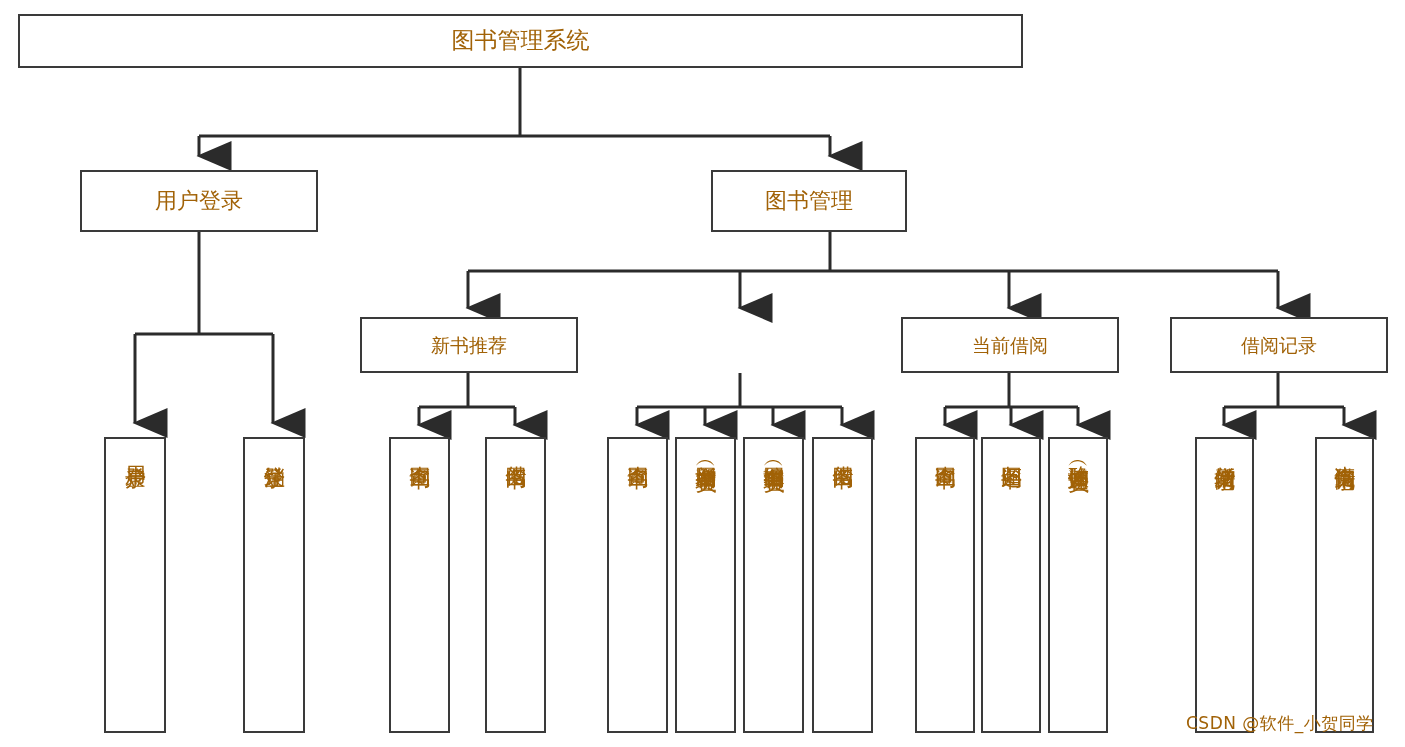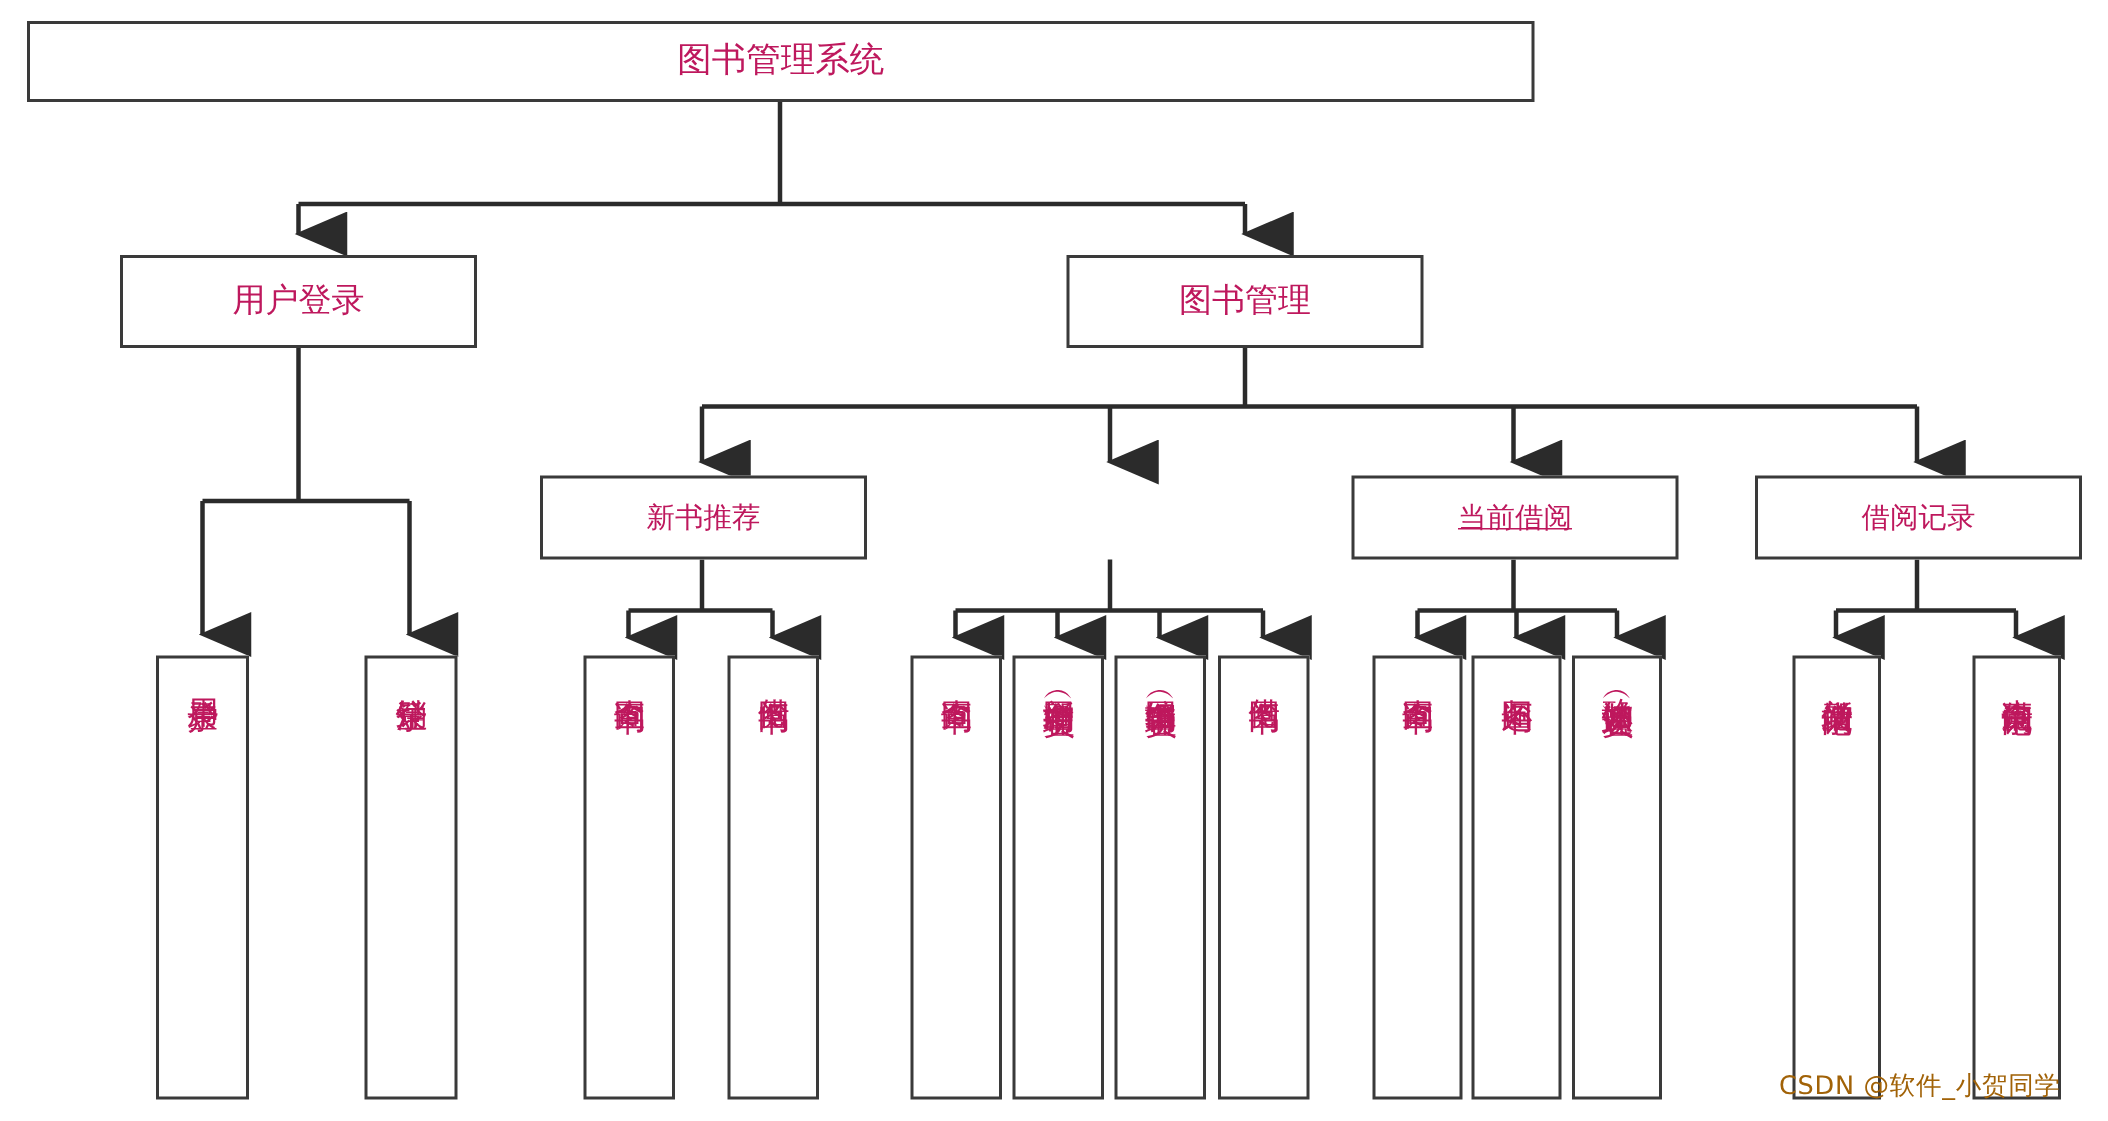--- a/index.html
+++ b/index.html
@@ -17,21 +17,21 @@
   }
   .node{
     position:absolute;
     box-sizing:border-box;
     background:#ffffff;
     border:2.5px solid #3a3a3a;
     display:flex;
     align-items:center;
     justify-content:center;
     text-align:center;
-    color:#be185d;
+    color:#a16207;
     line-height:1.18;
   }
   .node.root{font-size:23px;}
   .node.lvl2{font-size:22px;}
   .node.lvl3{font-size:19px;}
   .node.leaf{
     font-size:21px;
     writing-mode:vertical-rl;
     text-orientation:upright;
     letter-spacing:1px;
@@ -117,24 +117,24 @@
       <line x1="1278" y1="373" x2="1278" y2="407"></line>
       <line x1="1224" y1="407" x2="1344" y2="407"></line>
       <line x1="1224" y1="407" x2="1224" y2="425" marker-end="url(#arrowdown)"></line>
       <line x1="1344" y1="407" x2="1344" y2="425" marker-end="url(#arrowdown)"></line>
     </g>
   </svg>
 
   <div class="node root" style="left:18px;top:14px;width:1005px;height:54px;">图书管理系统</div>
 
   <div class="node lvl2" style="left:80px;top:170px;width:238px;height:62px;">用户登录</div>
-  <div class="node lvl2" style="left:711px;top:170px;width:238px;height:62px;">图书管理</div>
+  <div class="node lvl2" style="left:711px;top:170px;width:196px;height:62px;">图书管理</div>
 
   <div class="node lvl3" style="left:360px;top:317px;width:218px;height:56px;">新书推荐</div>
-  <div class="node lvl3" style="left:901px;top:317px;width:218px;height:56px;text-decoration:underline;">当前借阅</div>
+  <div class="node lvl3" style="left:901px;top:317px;width:218px;height:56px;">当前借阅</div>
   <div class="node lvl3" style="left:1170px;top:317px;width:218px;height:56px;">借阅记录</div>
 
   <div class="node leaf" style="left:104px;top:437px;width:62px;height:296px;">
     <span>用户登录</span>
   </div>
   <div class="node leaf" style="left:243px;top:437px;width:62px;height:296px;">
     <span>注销登录</span>
   </div>
 
   <div class="node leaf" style="left:389px;top:437px;width:61px;height:296px;">

